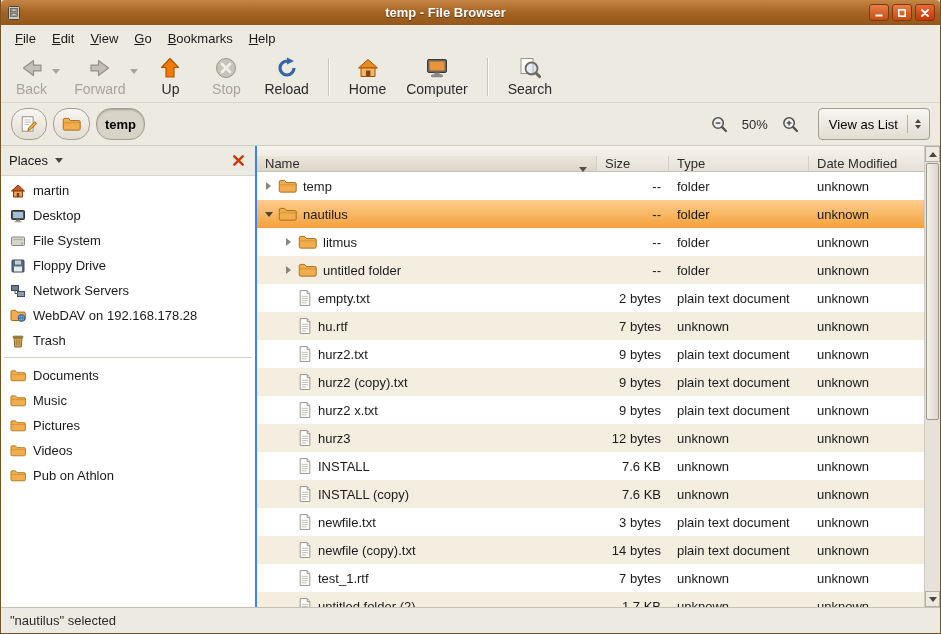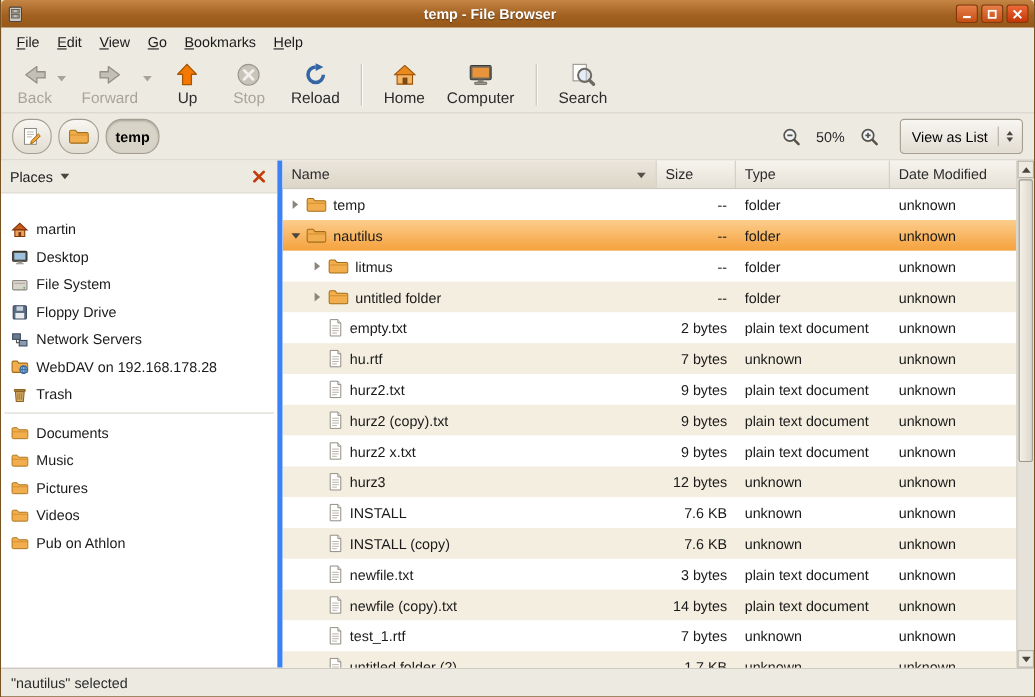--- a/index.html
+++ b/index.html
@@ -41,34 +41,34 @@
   .flatbtn svg { width:19px; height:19px; display:block; }
   .zoomlevel { min-width:36px; text-align:center; color:#2b2b2b; }
   .combo { height:32px; display:flex; align-items:center; background:linear-gradient(180deg,#f8f6f1,#e2ddd2); border:1px solid #a49e90; border-radius:4px; padding:0 6px 0 10px; margin-left:10px; cursor:pointer; font-size:13px; }
   .combo-arrows { display:flex; flex-direction:column; gap:2px; margin-left:9px; padding:4px 2px 4px 7px; border-left:1px solid #b5afa2; }
   .tri-up-s { width:0; height:0; border-left:3.5px solid transparent; border-right:3.5px solid transparent; border-bottom:4.5px solid #4a463e; }
   .tri-down-s { width:0; height:0; border-left:3.5px solid transparent; border-right:3.5px solid transparent; border-top:4.5px solid #4a463e; }
 
   
   .content { flex:1; display:flex; min-height:0; border-top:1px solid #cfcbc1; }
 
-  .sidebar { width:256px; flex:0 0 256px; display:flex; flex-direction:column; border-right:5px solid #3b82f6; background:#fff; }
+  .sidebar { width:256px; flex:0 0 256px; display:flex; flex-direction:column; border-right:2px solid #3b82f6; background:#fff; }
   .sidebar-header { height:30px; flex:0 0 30px; background:#edeae2; display:flex; align-items:center; padding:0 8px; border-bottom:1px solid #d8d4ca; }
   .places-title { display:flex; align-items:center; gap:7px; }
   .caret-down { width:0; height:0; border-left:4px solid transparent; border-right:4px solid transparent; border-top:5px solid #4a463e; }
   .sidebar-close { margin-left:auto; background:none; border:none; padding:1px; cursor:pointer; }
   .sidebar-close svg { width:15px; height:15px; display:block; }
-  .place-list { list-style:none; flex:1; overflow:hidden; background:#fff; padding-top:20px; }
+  .place-list { list-style:none; flex:1; overflow:hidden; background:#fff; padding-top:2px; }
   .place-item { height:25px; display:flex; align-items:center; gap:7px; padding:0 9px; cursor:pointer; }
   .place-item .icon svg { width:16px; height:16px; display:block; }
   .place-sep { height:1px; background:#d8d4ca; margin:4px 3px 5px; }
 
   
   .filepane { flex:1; min-width:0; display:flex; flex-direction:column; position:relative; background:#fff; }
-  .listheader { height:26px; flex:0 0 26px; display:flex; background:linear-gradient(180deg,#f7f4ee,#e6e1d6); border-bottom:1px solid #c6c2b8; padding-right:16px; }
+  .listheader { height:26px; flex:0 0 26px; display:flex; background:linear-gradient(180deg,#f7f4ee,#e6e1d6); border-bottom:1px solid #c6c2b8; padding-right:16px;align-items:flex-end; }
   .col { display:flex; align-items:center; padding:0 8px; border-right:1px solid #d2cec4; position:relative; color:#2b2b2b; cursor:pointer; }
   .col.sorted { background:linear-gradient(180deg,#ebe6dc,#dcd6c8); }
   .col-0 { width:340px; }
   .col-1 { width:72px; }
   .col-2 { width:140px; }
   .col-3 { flex:1; border-right:none; }
   .sort-arrow { position:absolute; right:9px; top:11px; width:0; height:0; border-left:4px solid transparent; border-right:4px solid transparent; border-top:5px solid #55514a; }
 
   .rows { flex:1; overflow:hidden; margin-right:16px; }
   .row { display:flex; height:28px; cursor:pointer; background:#fff; }

